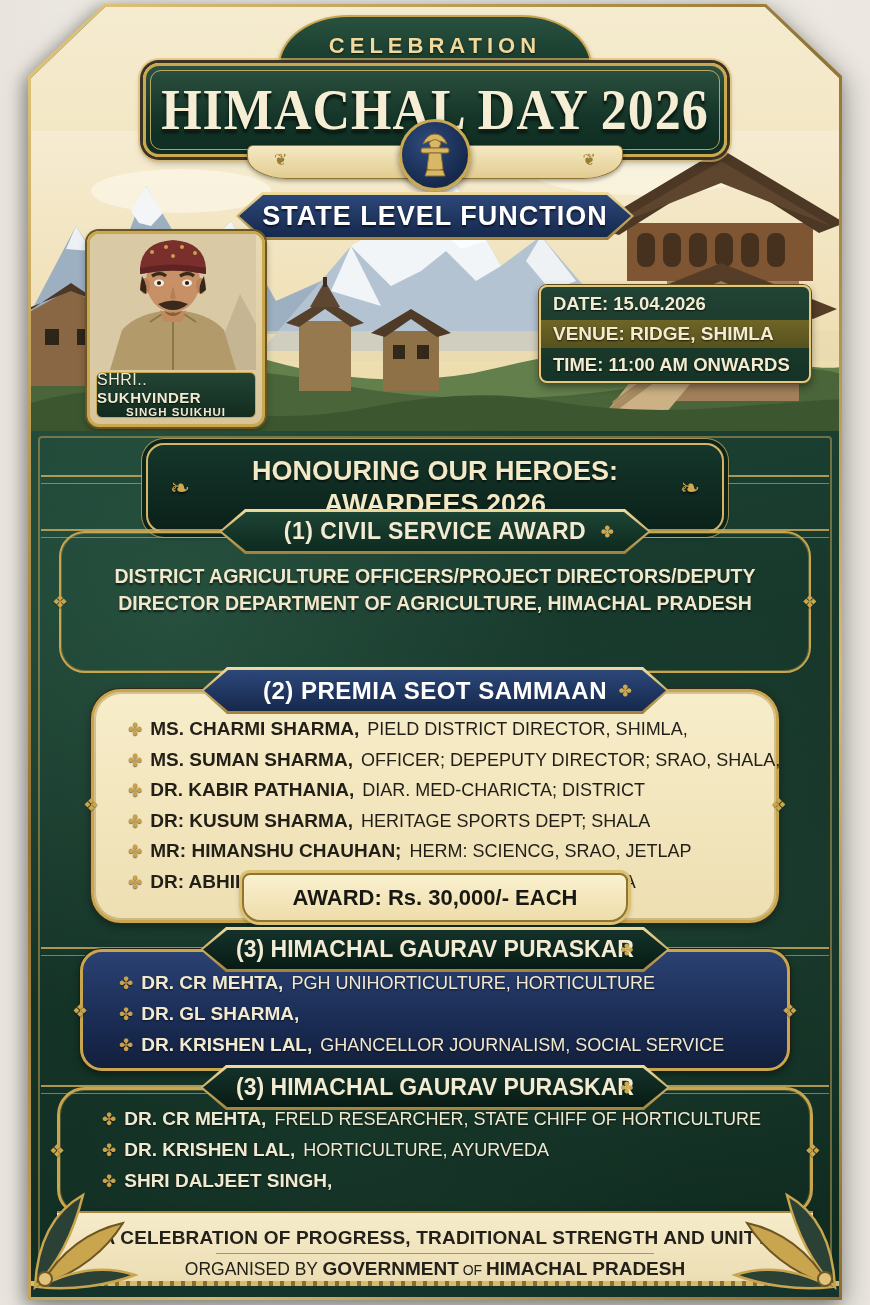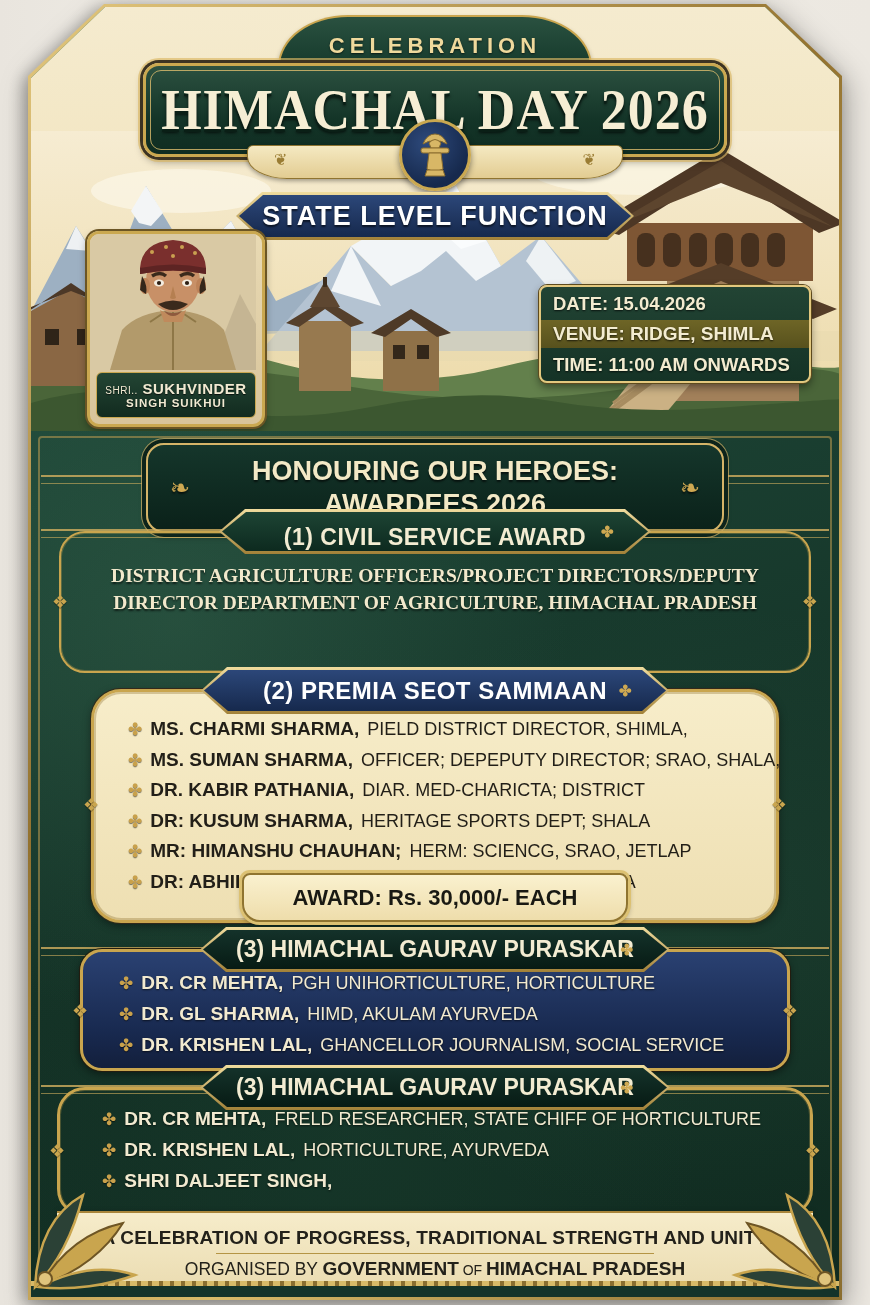--- a/index.html
+++ b/index.html
@@ -89,21 +89,21 @@
   .photo-card{position:absolute;left:56px;top:224px;width:172px;height:190px;
     background:linear-gradient(#e9dab4,#d8c49a);
     border:3px solid #caa850;border-radius:12px;
     box-shadow:0 0 0 2px #6b5524,0 4px 8px rgba(0,0,0,.4);overflow:hidden;}
   .photo-card svg{display:block;}
   .photo-label{position:absolute;left:6px;right:6px;bottom:6px;height:44px;
     background:linear-gradient(#234534,#122b1f);border:1px solid #caa850;border-radius:6px;
     display:flex;flex-direction:column;align-items:center;justify-content:center;
     color:#f1ead2;line-height:1.15;text-shadow:0 1px 1px rgba(0,0,0,.7);}
   .photo-label .l1{font-size:15px;font-weight:bold;letter-spacing:.5px;}
-  .photo-label .l1 .pfx{font-size:10px;font-weight:normal;}
+  .photo-label .l1 .pfx{font-size:16px;font-weight:normal;}
   .photo-label .l2{font-size:11.5px;font-weight:bold;letter-spacing:1px;}
   
   .datebox{position:absolute;left:508px;top:278px;width:268px;height:94px;
     background:linear-gradient(#224434,#153326);
     border:2px solid #e3c87e;border-radius:8px;
     box-shadow:0 0 0 1px #5d4a1e,0 4px 8px rgba(0,0,0,.45);
     display:flex;flex-direction:column;justify-content:space-evenly;
     color:#f3ecd0;font-weight:bold;overflow:hidden;}
   .datebox .dr{padding:1px 12px;font-size:18.5px;text-shadow:0 1px 2px rgba(0,0,0,.7);white-space:nowrap;}
   .datebox .venue{background:linear-gradient(#6e6526,#57511d);padding:3px 12px;font-size:19px;}
@@ -113,24 +113,24 @@
     border:2px solid #d5b468;border-radius:18px;
     box-shadow:0 0 0 4px #0d241b,0 0 0 5px rgba(213,180,104,.7),0 3px 6px rgba(0,0,0,.5);
     display:flex;flex-direction:column;align-items:center;justify-content:center;
     color:#f3e9c6;font-weight:bold;font-size:27px;line-height:1.22;
     text-shadow:0 2px 2px rgba(0,0,0,.6);}
   .honour .orn{position:absolute;top:50%;transform:translateY(-50%);font-size:24px;color:#cfa952;font-weight:normal;}
   
   .frame1{position:absolute;top:524px;width:748px;height:138px;left:50%;transform:translateX(-50%);
     border:2px solid #c9a54e;border-radius:26px;box-shadow:inset 0 0 0 1px rgba(201,165,78,.35);}
   .h1band{top:502px;width:432px;height:45px;z-index:3;}
-  .h1band .hex-inner{font-size:23px;letter-spacing:.5px;align-items:flex-end;}
+  .h1band .hex-inner{font-size:23px;letter-spacing:.5px;}
   .s1desc{position:absolute;top:556px;left:0;width:100%;text-align:center;
     color:#f2e9cc;font-weight:bold;font-size:19.5px;line-height:1.38;
-    text-shadow:0 2px 2px rgba(0,0,0,.6);font-family:Liberation Serif, serif;}
+    text-shadow:0 2px 2px rgba(0,0,0,.6);}
   .ribbon1{top:612px;width:356px;height:45px;font-size:22px;z-index:3;left:50%;transform:translateX(-50%);}
   
   .h2band{top:660px;width:468px;height:47px;z-index:4;}
   .h2band .hex-inner{font-size:24px;letter-spacing:.5px;}
   .panel2{position:absolute;top:682px;width:682px;height:228px;left:50%;transform:translateX(-50%);
     background:linear-gradient(#f7edca,#eedfb2);
     border:3px solid #c9a54e;border-radius:30px;
     box-shadow:0 0 0 1px #32291a,inset 0 0 0 2px rgba(143,116,48,.35),0 3px 8px rgba(0,0,0,.4);}
   .panel2 .list{position:absolute;left:34px;top:26px;right:10px;display:flex;flex-direction:column;gap:8.5px;}
   .panel2 .row{font-size:18px;color:#221f18;}
@@ -394,21 +394,20 @@
       <span class="side-orn" style="right:-11px;top:48px">❖</span>
       <div class="list">
         <div class="row">
           <span class="bullet">✤</span>
           <span class="nm">DR. CR MEHTA,</span>
           <span class="ds">PGH UNIHORTICULTURE, HORTICULTURE</span>
         </div>
         <div class="row">
           <span class="bullet">✤</span>
           <span class="nm">DR. GL SHARMA,</span>
-          <span class="ds">HIMD, AKULAM AYURVEDA</span>
         </div>
         <div class="row">
           <span class="bullet">✤</span>
           <span class="nm">DR. KRISHEN LAL,</span>
           <span class="ds">GHANCELLOR JOURNALISM, SOCIAL SERVICE</span>
         </div>
       </div>
     </div>
     <div class="hex hex-dark h3aband cx">
       <div class="hex-outer"></div>

